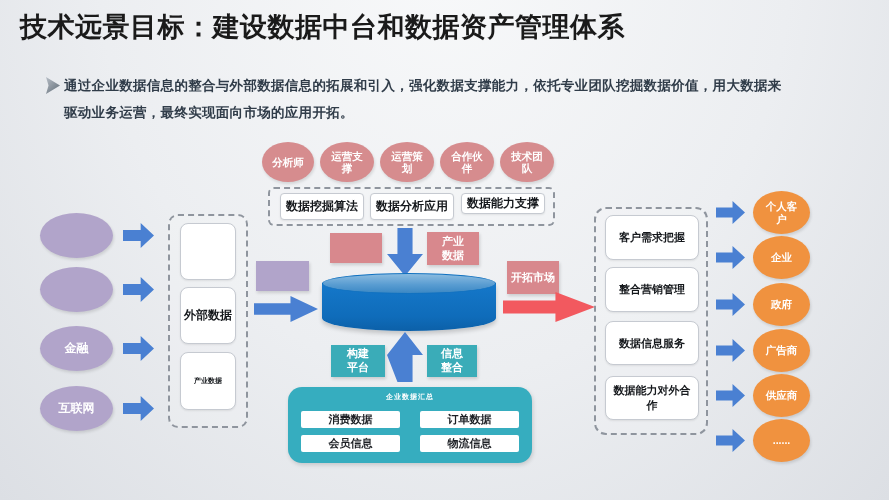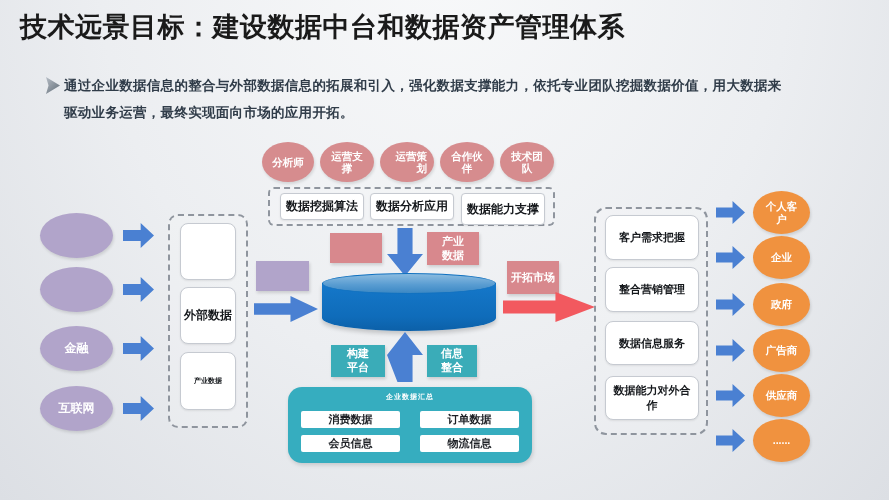--- a/index.html
+++ b/index.html
@@ -106,28 +106,28 @@
 
   <h1 class="page-title">技术远景目标：建设数据中台和数据资产管理体系</h1>
   <div class="intro-bullet"></div>
   <div class="intro-text">
     <div>通过企业数据信息的整合与外部数据信息的拓展和引入，强化数据支撑能力，依托专业团队挖掘数据价值，用大数据来</div>
     <div>驱动业务运营，最终实现面向市场的应用开拓。</div>
   </div>
 
   <div class="ellipse pink-el" style="left:262px;top:142px;width:52px;height:40px;">分析师</div>
   <div class="ellipse pink-el" style="left:320px;top:142px;width:54px;height:40px;">运营支撑</div>
-  <div class="ellipse pink-el" style="left:380px;top:142px;width:54px;height:40px;text-align:right;">运营策划</div>
+  <div class="ellipse pink-el" style="left:380px;top:142px;width:54px;height:40px;">运营策划</div>
   <div class="ellipse pink-el" style="left:440px;top:142px;width:54px;height:40px;">合作伙伴</div>
   <div class="ellipse pink-el" style="left:500px;top:142px;width:54px;height:40px;">技术团队</div>
 
   <div class="dashed-box" style="left:268px;top:187px;width:287px;height:39px;border-radius:6px;"></div>
   <div class="white-box" style="left:280px;top:193px;width:84px;height:27px;font-size:12px;">数据挖掘算法</div>
   <div class="white-box" style="left:370px;top:193px;width:84px;height:27px;font-size:12px;">数据分析应用</div>
-  <div class="white-box" style="left:461px;top:193px;width:84px;height:32px;font-size:12px;">数据能力支撑</div>
+  <div class="white-box" style="left:461px;top:193px;width:84px;height:21px;font-size:12px;">数据能力支撑</div>
 
   <div class="ellipse purple-el" style="left:40px;top:213px;width:73px;height:45px;"></div>
   <div class="ellipse purple-el" style="left:40px;top:267px;width:73px;height:45px;"></div>
   <div class="ellipse purple-el" style="left:40px;top:326px;width:73px;height:45px;">金融</div>
   <div class="ellipse purple-el" style="left:40px;top:386px;width:73px;height:45px;">互联网</div>
 
   <div class="arrow arrow-right" style="left:123px;top:223px;width:31px;height:25px;"></div>
   <div class="arrow arrow-right" style="left:123px;top:277px;width:31px;height:25px;"></div>
   <div class="arrow arrow-right" style="left:123px;top:336px;width:31px;height:25px;"></div>
   <div class="arrow arrow-right" style="left:123px;top:396px;width:31px;height:25px;"></div>

